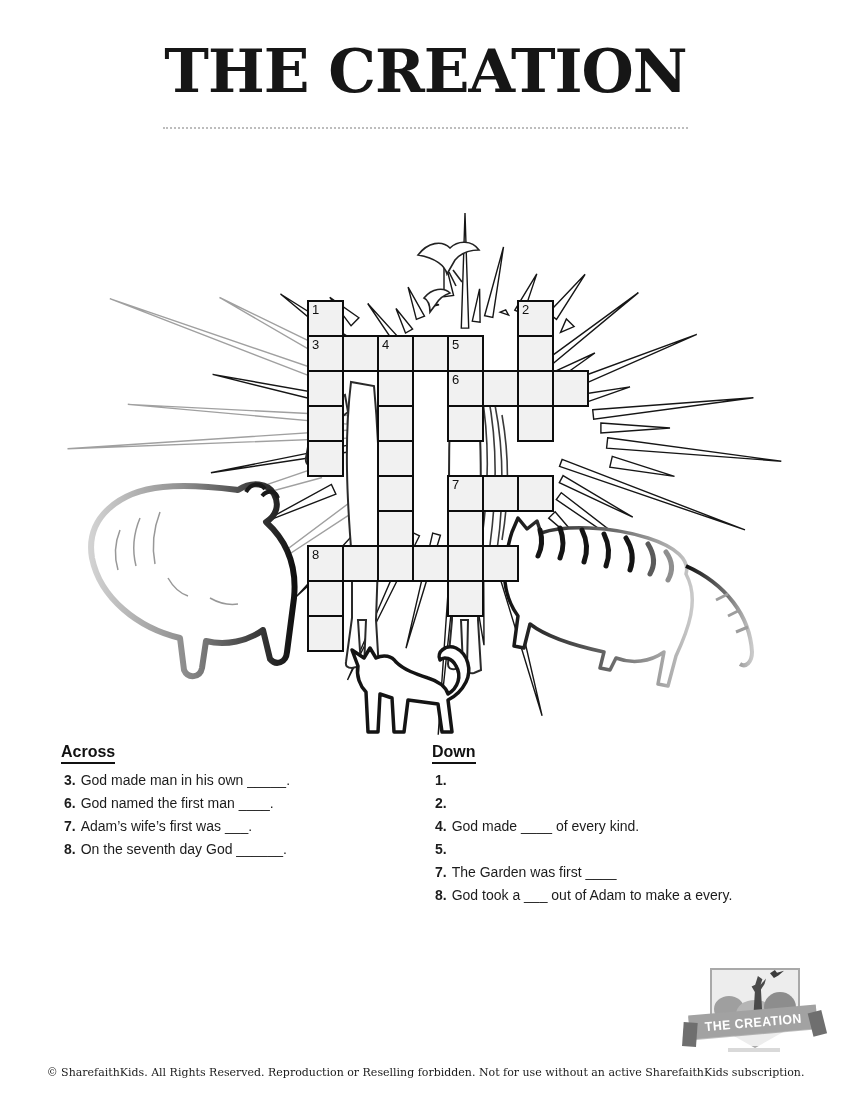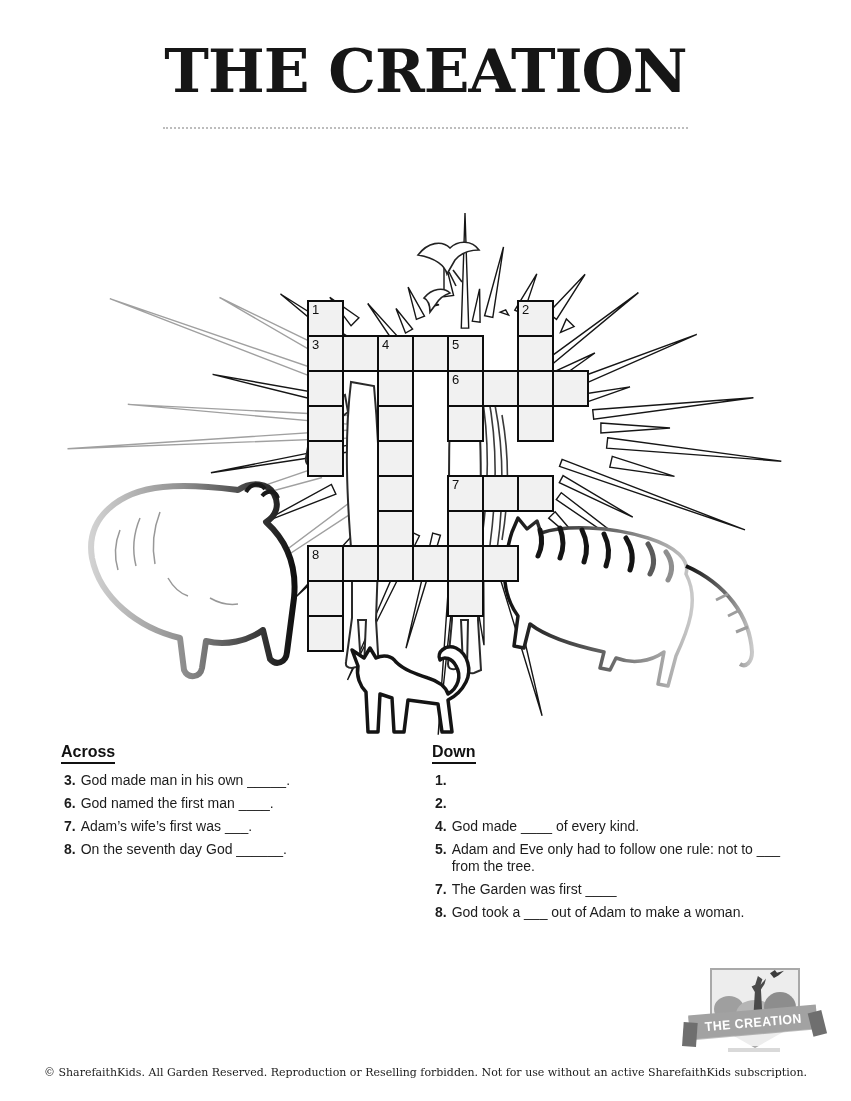--- a/index.html
+++ b/index.html
@@ -252,41 +252,39 @@
     </div>
     <div class="clue-row">
       <span class="clue-num">2.</span>
     </div>
     <div class="clue-row">
       <span class="clue-num">4.</span>
       <span class="clue-text">God made ____ of every kind.</span>
     </div>
     <div class="clue-row">
       <span class="clue-num">5.</span>
-      <span class="clue-text">Adam and Eve only had to follow one rule: not to ___
-from the tree.</span>
     </div>
     <div class="clue-row">
       <span class="clue-num">7.</span>
       <span class="clue-text">The Garden was first ____</span>
     </div>
     <div class="clue-row">
       <span class="clue-num">8.</span>
-      <span class="clue-text">God took a ___ out of Adam to make a woman.</span>
+      <span class="clue-text">God took a ___ out of Adam to make a every.</span>
     </div>
   </section>
 
   <div class="logo">
     <div class="shield">
       <div class="foliage1"></div>
       <div class="foliage3"></div>
       <div class="foliage2"></div>
       <div class="logo-figure"></div>
       <div class="logo-bird"></div>
     </div>
     <div class="ribbon">
       <span class="ribbon-text">THE CREATION</span>
     </div>
     <div class="logo-caption"></div>
   </div>
 
-  <div class="footer">© SharefaithKids. All Garden Reserved. Reproduction or Reselling forbidden. Not for use without an active SharefaithKids subscription.</div>
+  <div class="footer">© SharefaithKids. All Rights Reserved. Reproduction or Reselling forbidden. Not for use without an active SharefaithKids subscription.</div>
 </div>
 
 </body></html>

